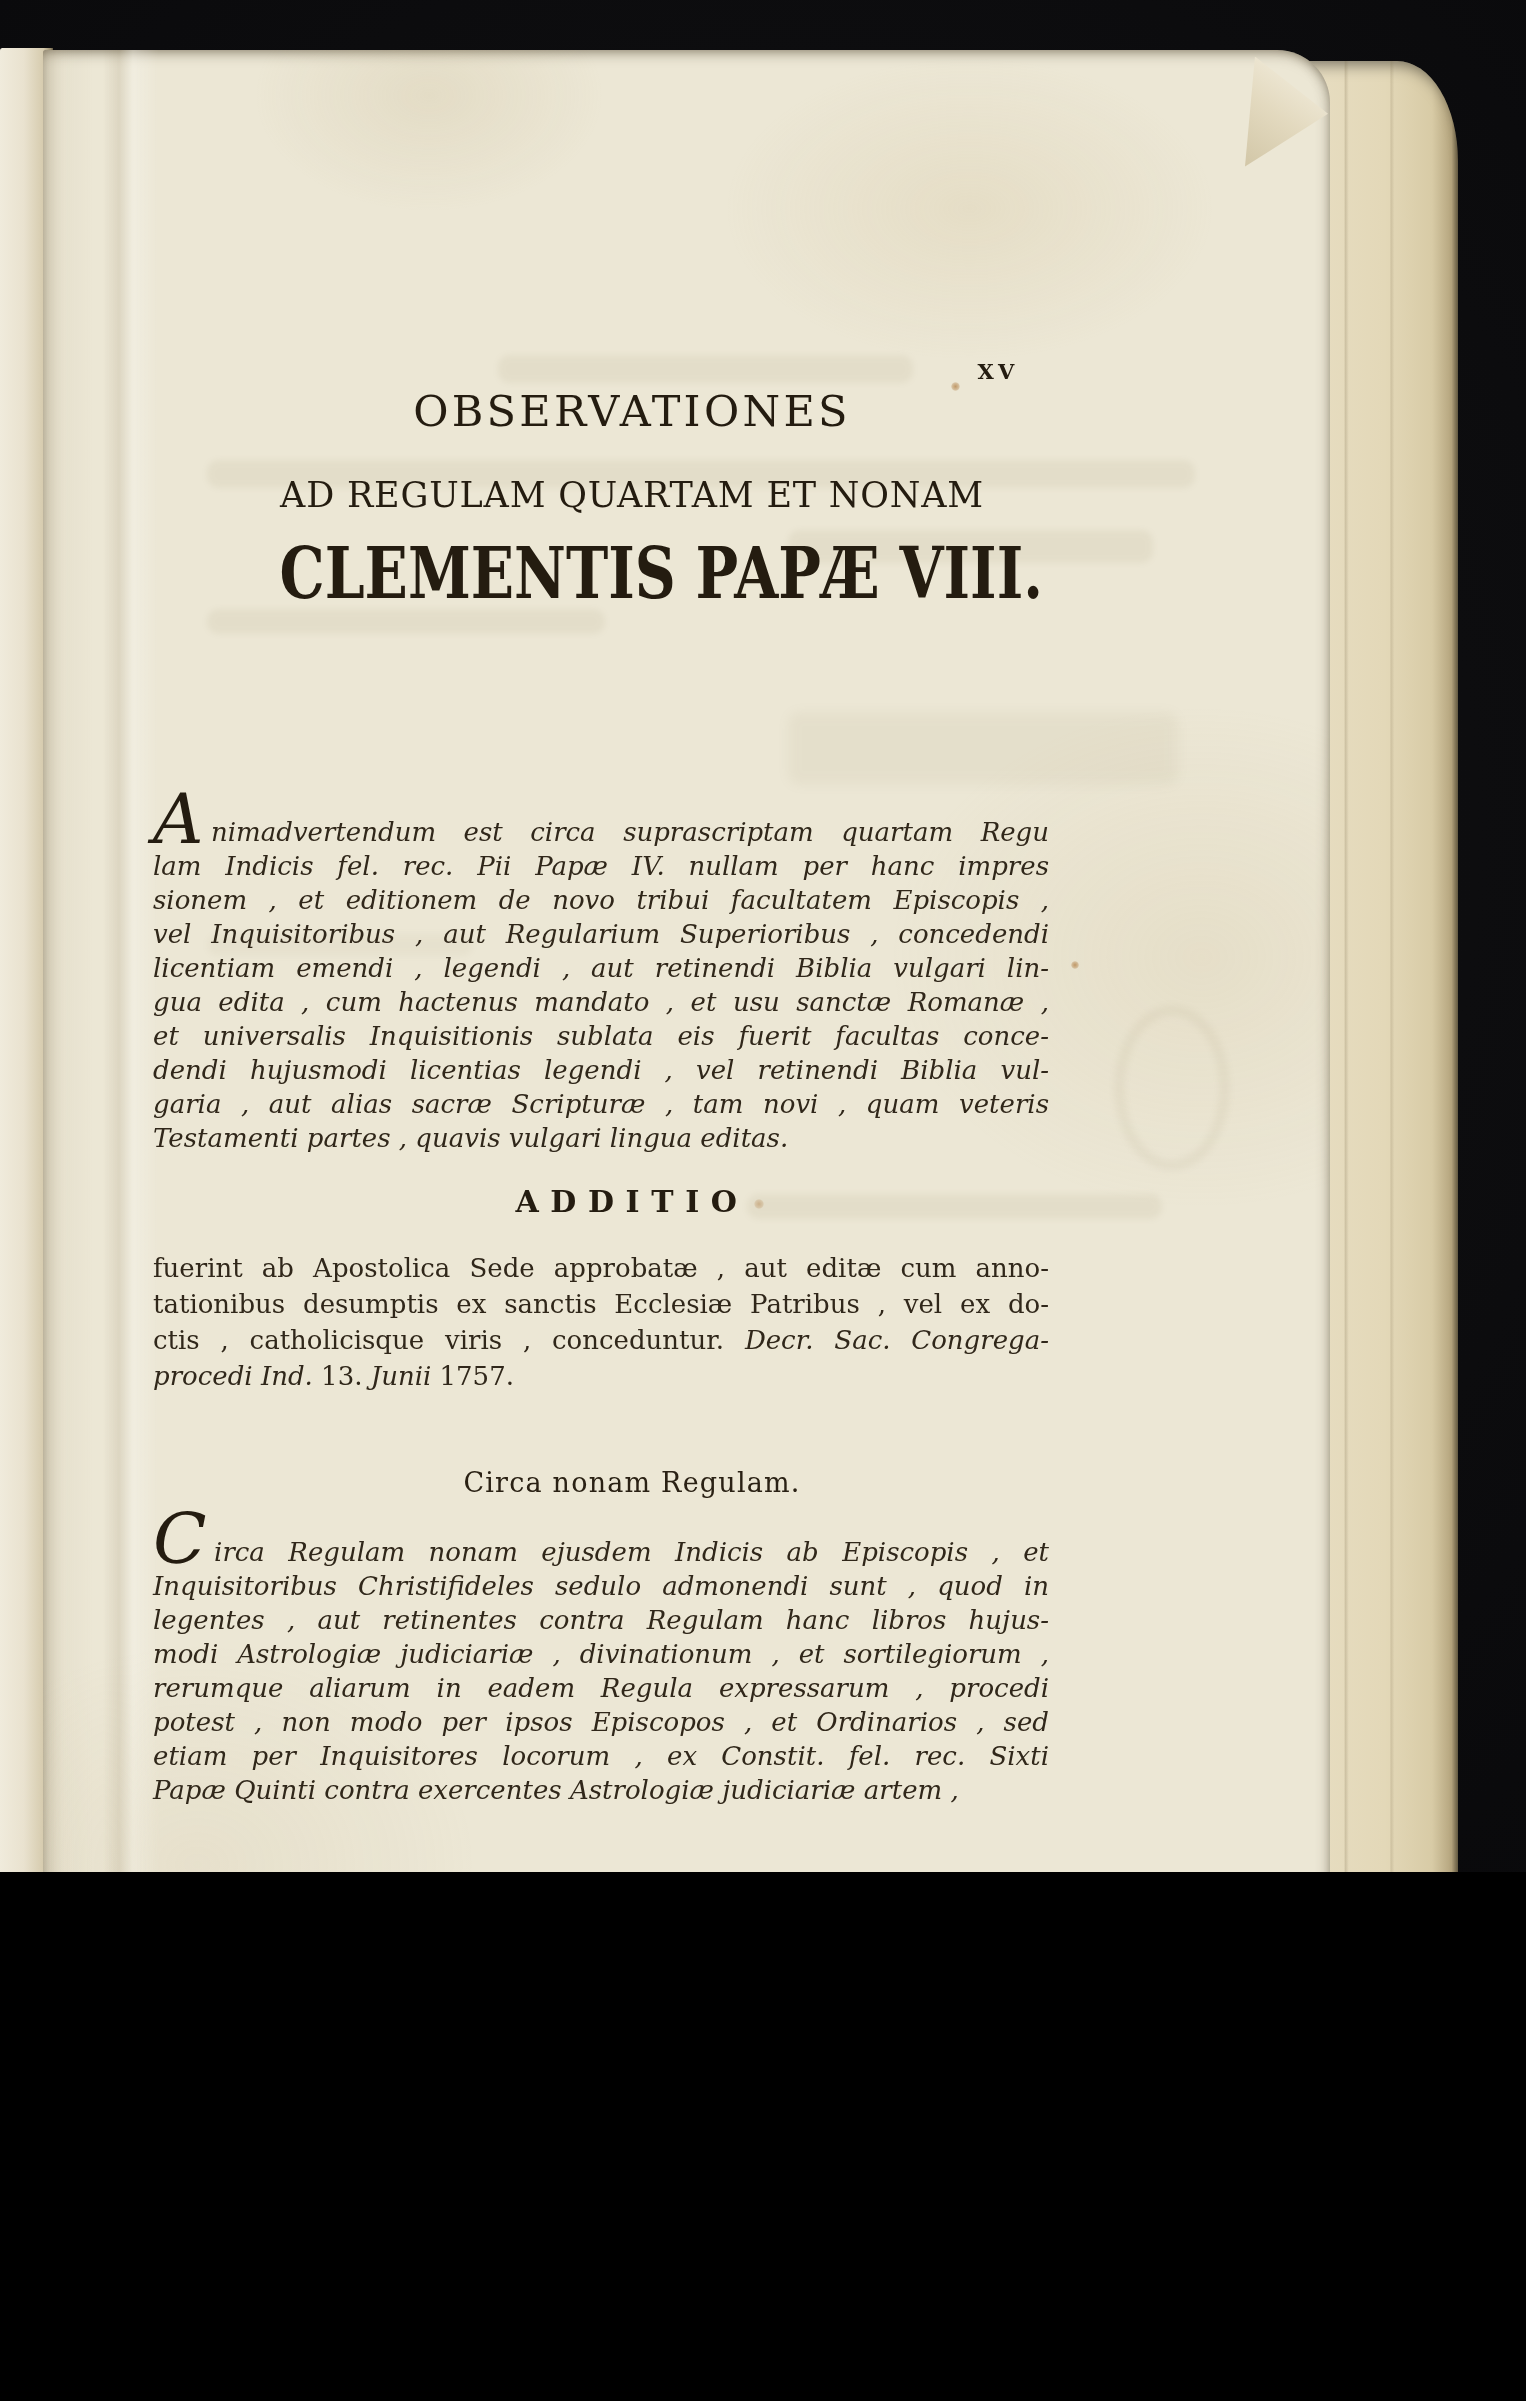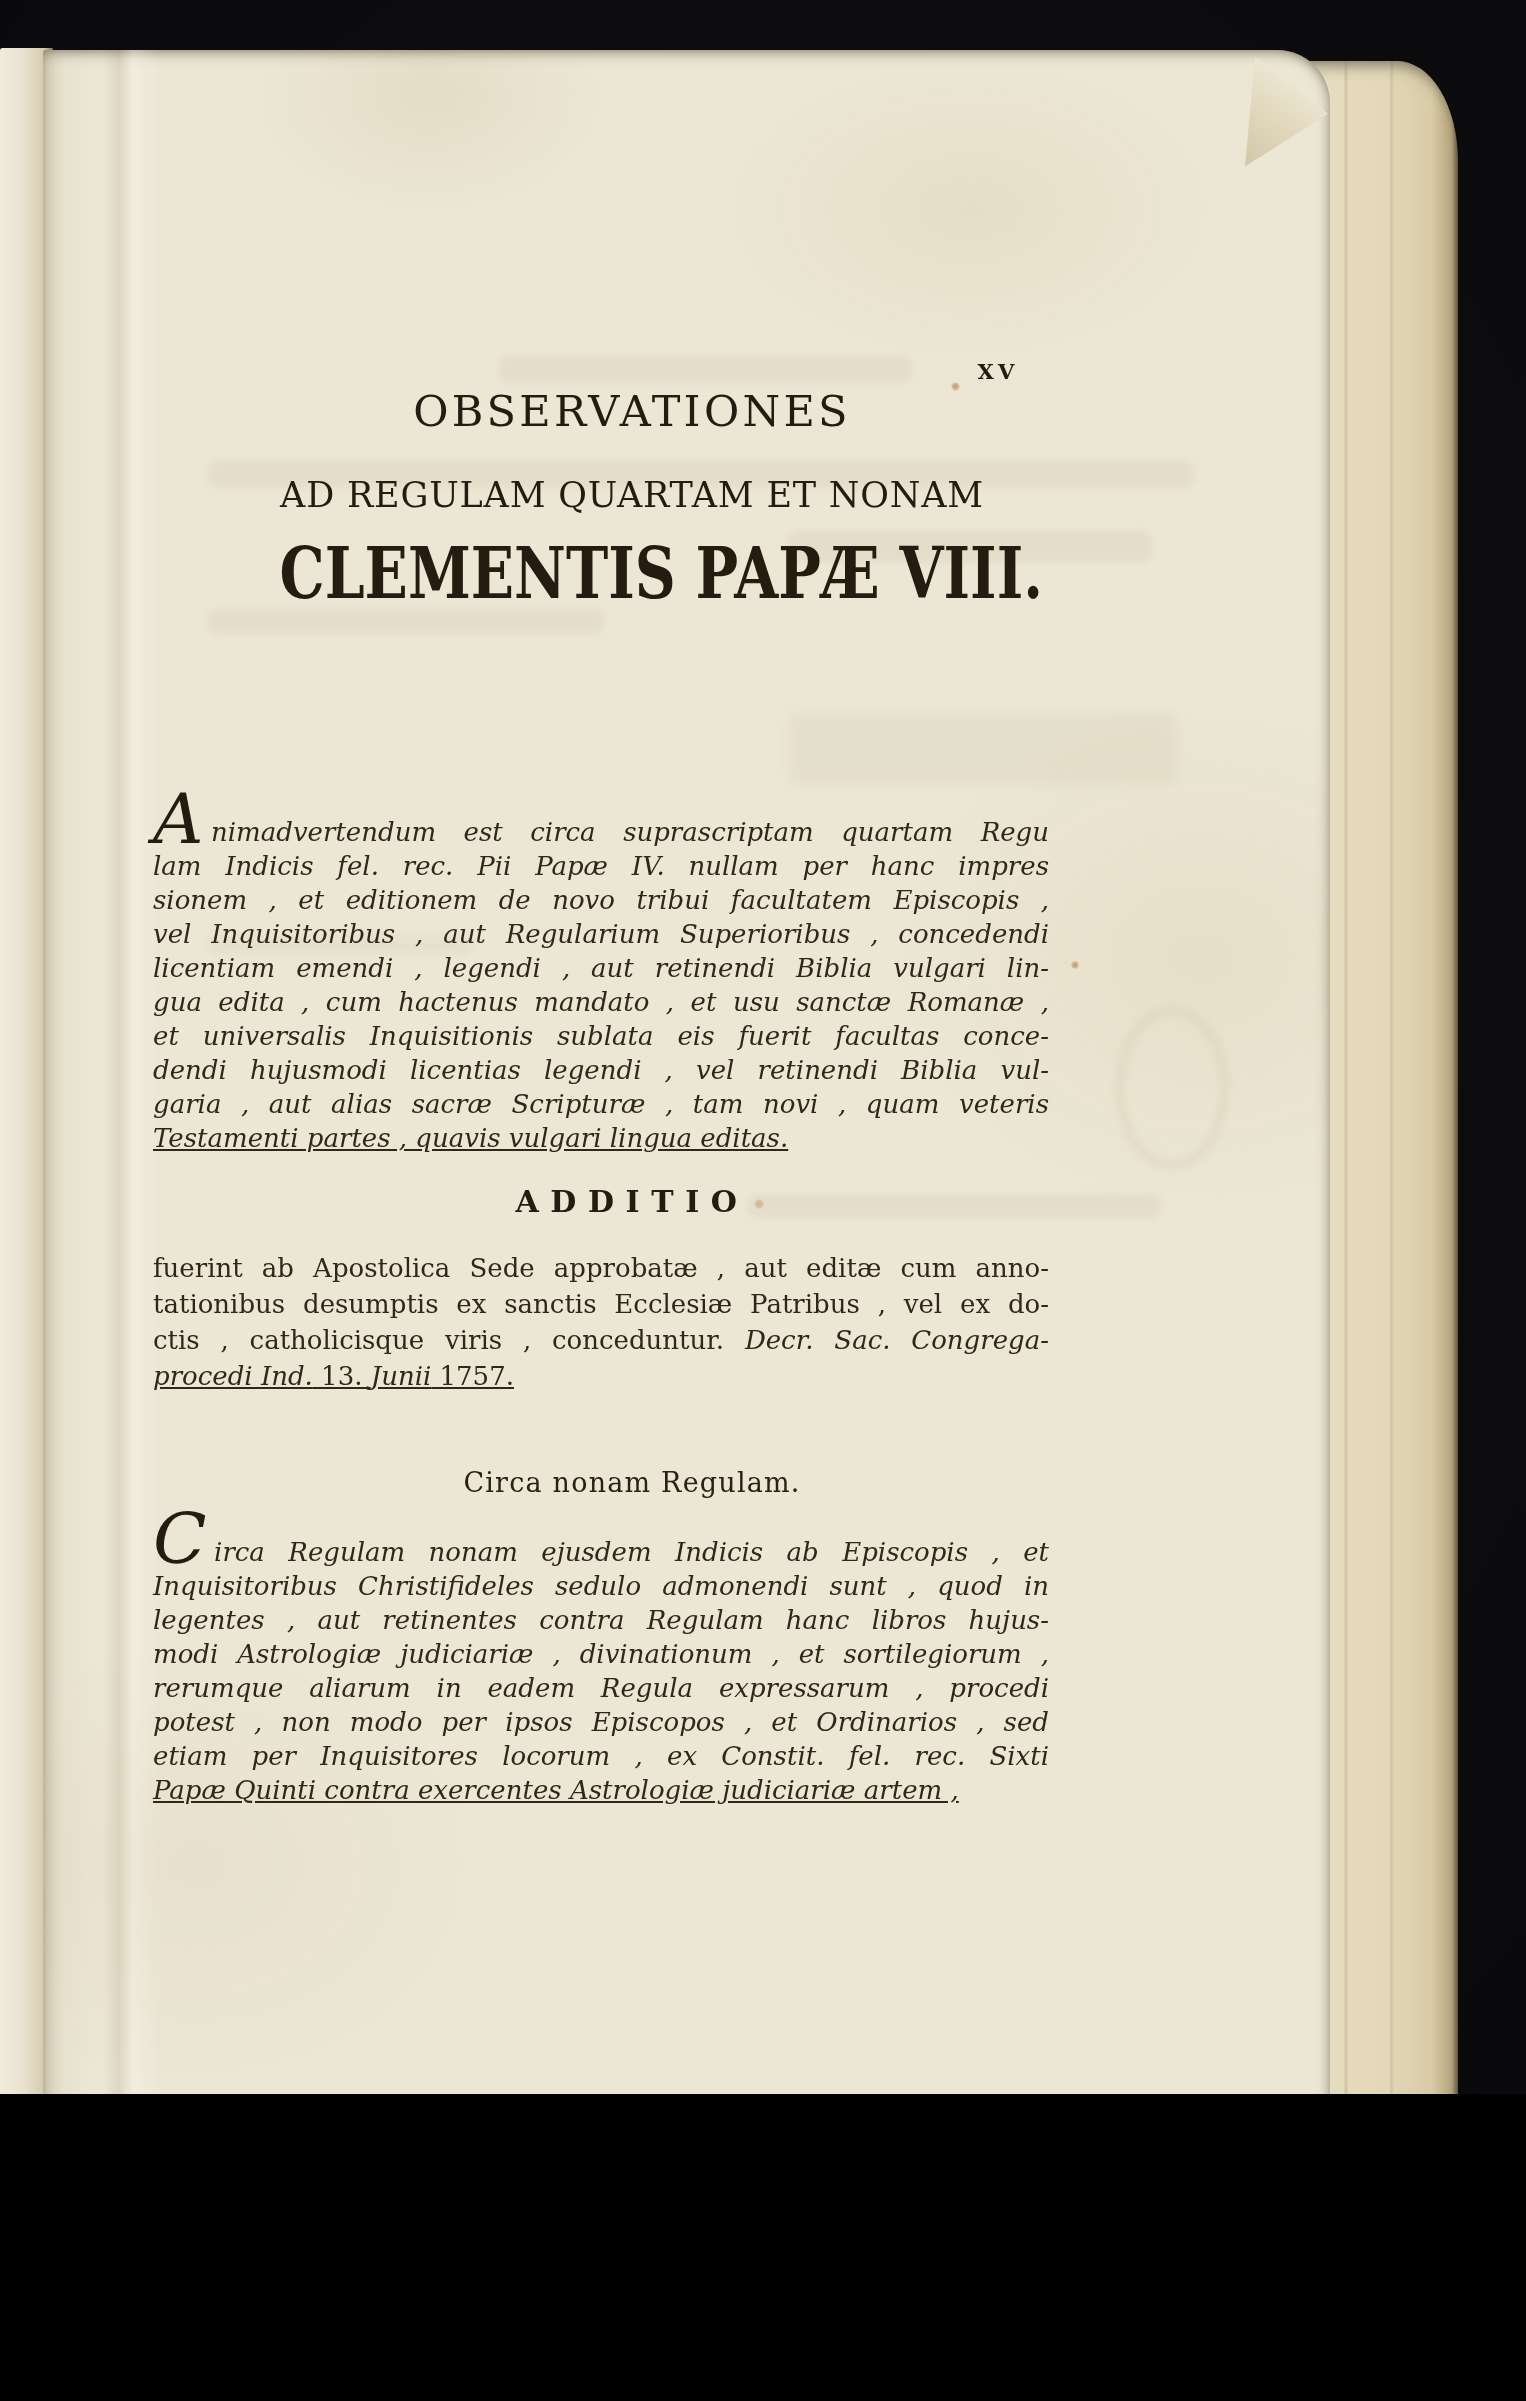--- a/index.html
+++ b/index.html
@@ -8,21 +8,21 @@
     --paper-edge:#e3d8b8;
     --under-leaf:#e9e2cf;
     --ink:#30271a;
     --ink-heavy:#241c10;
     --spine-red:#56140d;
   }
   *{margin:0;padding:0;box-sizing:border-box;}
   html,body{background:#000;}
   body{font-family:"DejaVu Serif","Liberation Serif",serif;}
   .stage{
-    position:relative;width:1527px;height:2094px;overflow:hidden;
+    position:relative;width:1527px;height:1872px;overflow:hidden;
     background:radial-gradient(130% 120% at 52% 45%, #121214 0%, var(--bg) 55%, #060607 100%);
   }
   
   .under-left{
     position:absolute;left:0;top:48px;width:53px;height:2236px;
     background:linear-gradient(90deg,#f0ebdc 0%,var(--under-leaf) 45%,#d6cbae 82%,#978a6b 96%,#5f5540 100%);
     border-radius:2.5px 0 0 21.6px;
   }
   
   .deckle{
@@ -91,21 +91,21 @@
   .t4{top:603px;font-size:31px;letter-spacing:10.8px;}
   .circa{font-size:27px;letter-spacing:1.2px;color:#2a2114;}
   .c1{top:672px;}
   .c2{top:1417px;}
   .additio{top:1134px;font-size:30px;letter-spacing:11.6px;color:var(--ink-heavy);font-weight:bold;}
 
   .para{position:absolute;left:110px;width:896px;line-height:34px;font-size:26px;color:var(--ink);}
   .para.italic{font-style:italic;}
   .para.roman{line-height:36px;}
   .line{text-align:justify;text-align-last:justify;}
-  .line.last{text-align-last:left;text-decoration:underline;}
+  .line.last{text-align-last:left;}
   .line.indent{text-indent:73px;}
   .bigcap{
     font-size:70px;line-height:0;letter-spacing:0;margin-right:7.5px;
     position:relative;top:1.7px;color:var(--ink-heavy);
   }
   .it{font-style:italic;}
   .rm{font-style:normal;}
   .p1{top:765px;}
   .p2{top:1200px;}
   .p3{top:1485px;}

